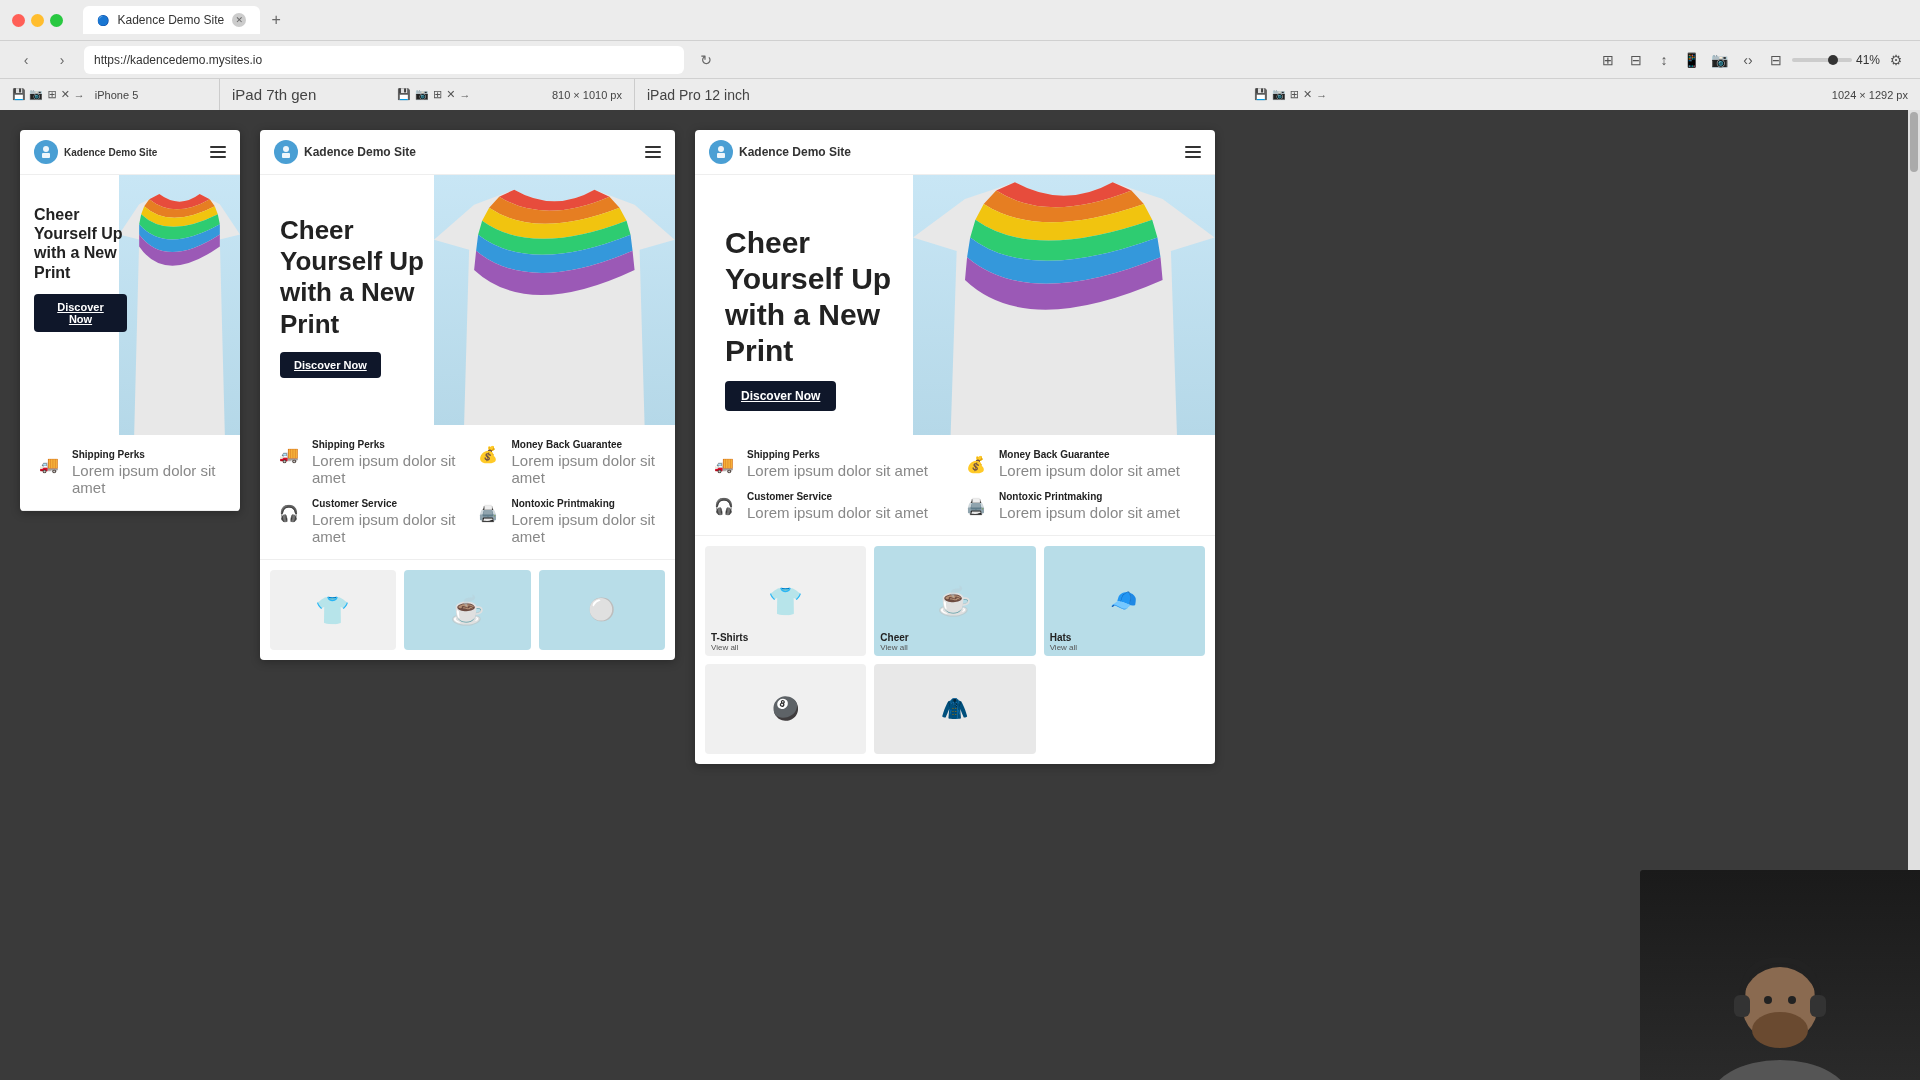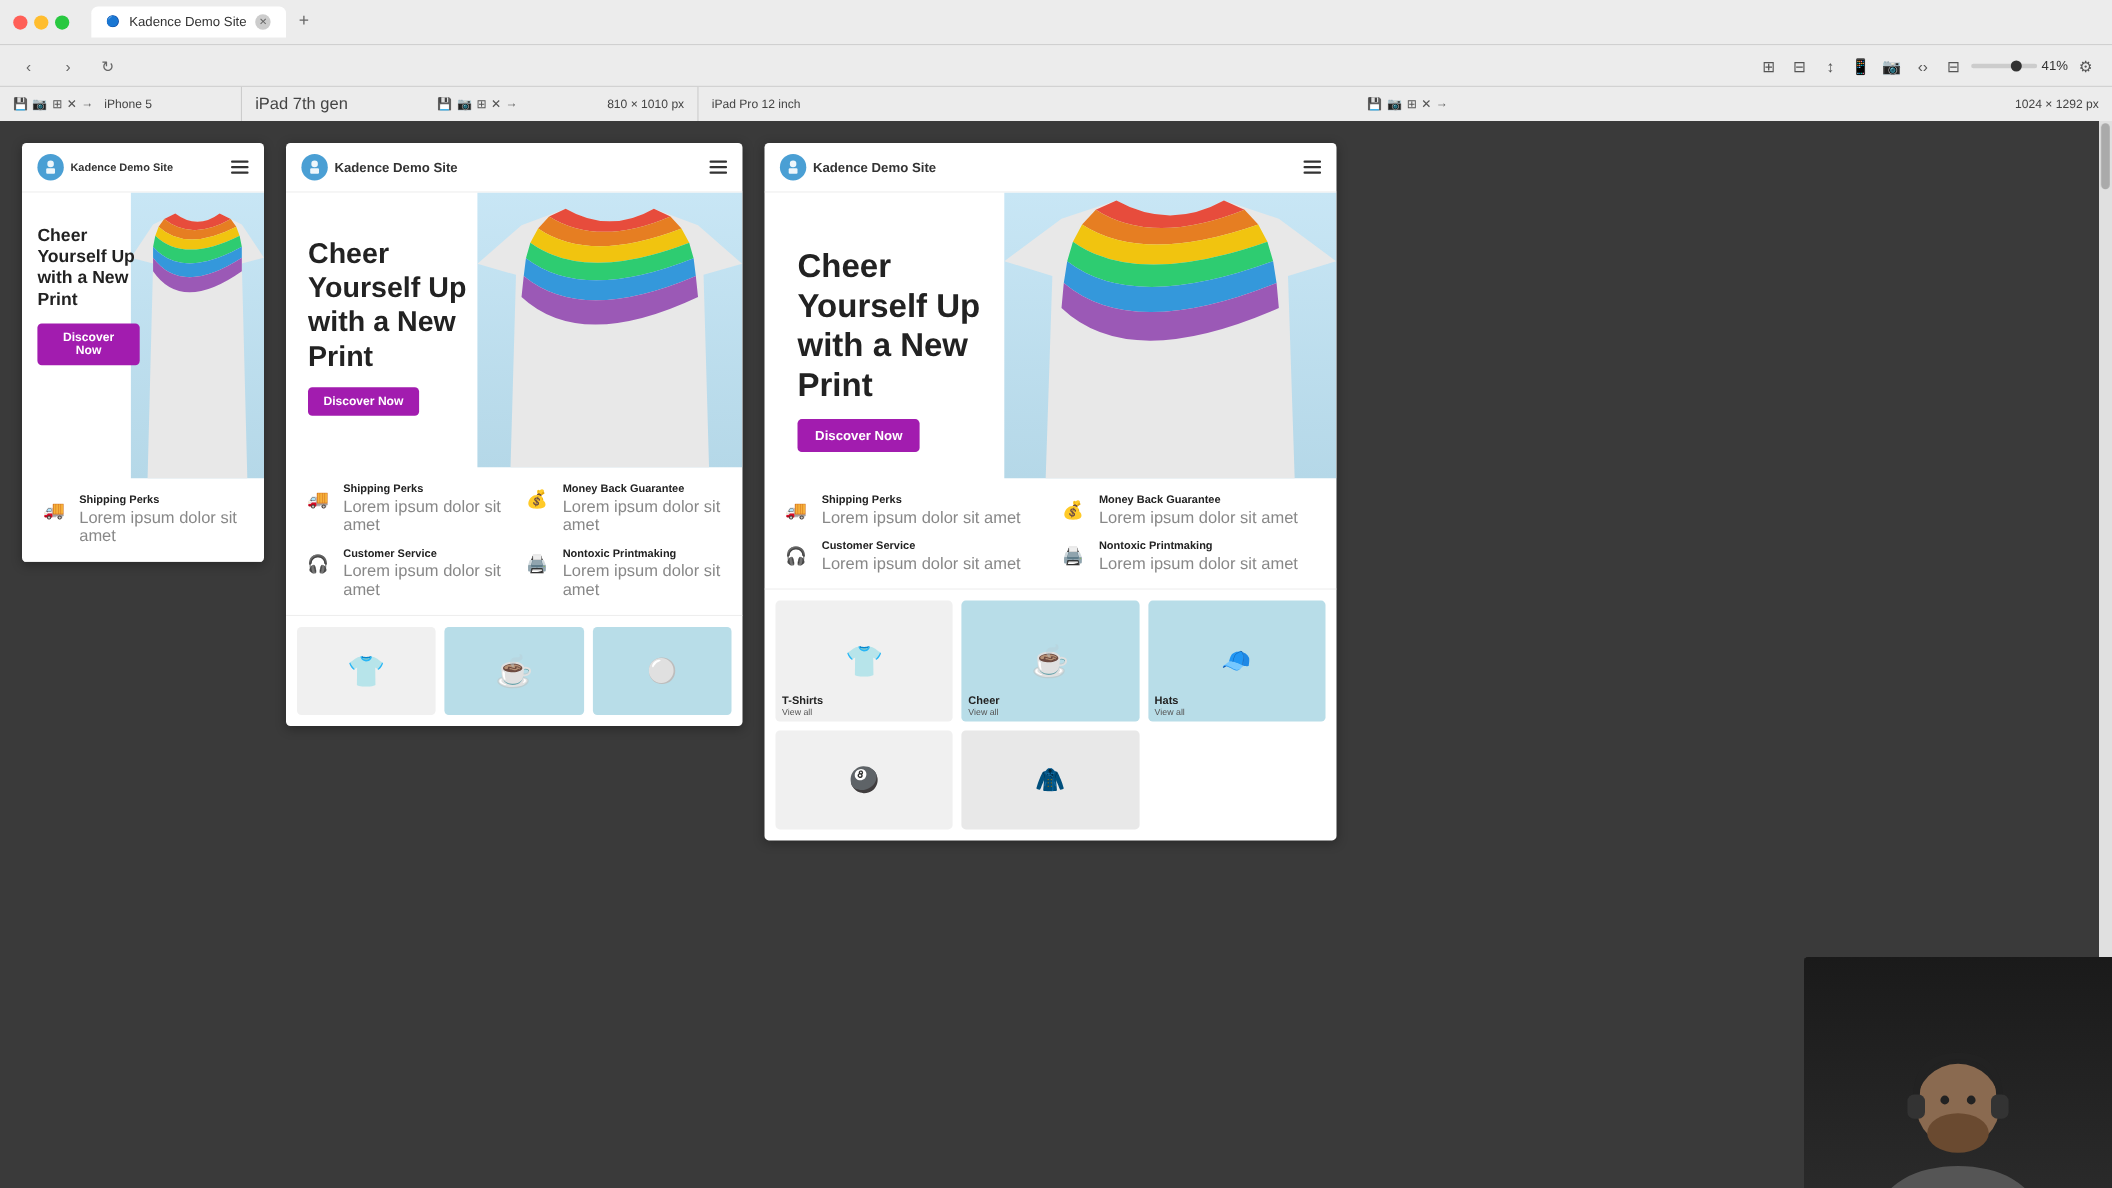--- a/index.html
+++ b/index.html
@@ -332,28 +332,29 @@
 
     .hero-title.ipad-title {
       font-size: 26px;
     }
 
     .hero-title.ipad-pro-title {
       font-size: 30px;
     }
 
     .discover-btn {
-      background: #a21caf;
+      background: #0f172a;
       color: white;
       border: none;
       border-radius: 4px;
       padding: 7px 14px;
       font-size: 11px;
       font-weight: 600;
       cursor: pointer;
+      text-decoration: underline;
     }
 
     
     .perks-section {
       padding: 14px;
       border-bottom: 1px solid #eee;
     }
 
     .perks-grid {
       display: grid;
@@ -509,20 +510,23 @@
         <span>Kadence Demo Site</span>
         <div class="tab-close">✕</div>
       </div>
       <div class="tab-add">+</div>
     </div>
   </div>
 
   <div class="toolbar">
     <div class="nav-btn">‹</div>
     <div class="nav-btn">›</div>
+    <div class="address-bar">
+      <span>https://kadencedemo.mysites.io</span>
+    </div>
     <div class="nav-btn">↻</div>
     <div class="toolbar-icons">
       <div class="toolbar-icon">⊞</div>
       <div class="toolbar-icon">⊟</div>
       <div class="toolbar-icon">↕</div>
       <div class="toolbar-icon">📱</div>
       <div class="toolbar-icon">📷</div>
       <div class="toolbar-icon">‹›</div>
       <div class="toolbar-icon">⊟</div>
       <div class="zoom-control">
@@ -554,21 +558,21 @@
         <span class="dbi">💾</span>
         <span class="dbi">📷</span>
         <span class="dbi">⊞</span>
         <span class="dbi">✕</span>
         <span class="dbi">→</span>
       </div>
       <span style="font-size:11px;color:#444;">810 × 1010 px</span>
     </div>
 
     <div class="device-bar" style="flex:1; justify-content:space-between;">
-      <span style="font-size:11px;color:#444;">iPad Pro 12 inch</span>
+      <span style="font-size:14px;color:#444;">iPad Pro 12 inch</span>
       <div class="device-bar-icons">
         <span class="dbi">💾</span>
         <span class="dbi">📷</span>
         <span class="dbi">⊞</span>
         <span class="dbi">✕</span>
         <span class="dbi">→</span>
       </div>
       <span style="font-size:11px;color:#444;">1024 × 1292 px</span>
     </div>
   </div>

